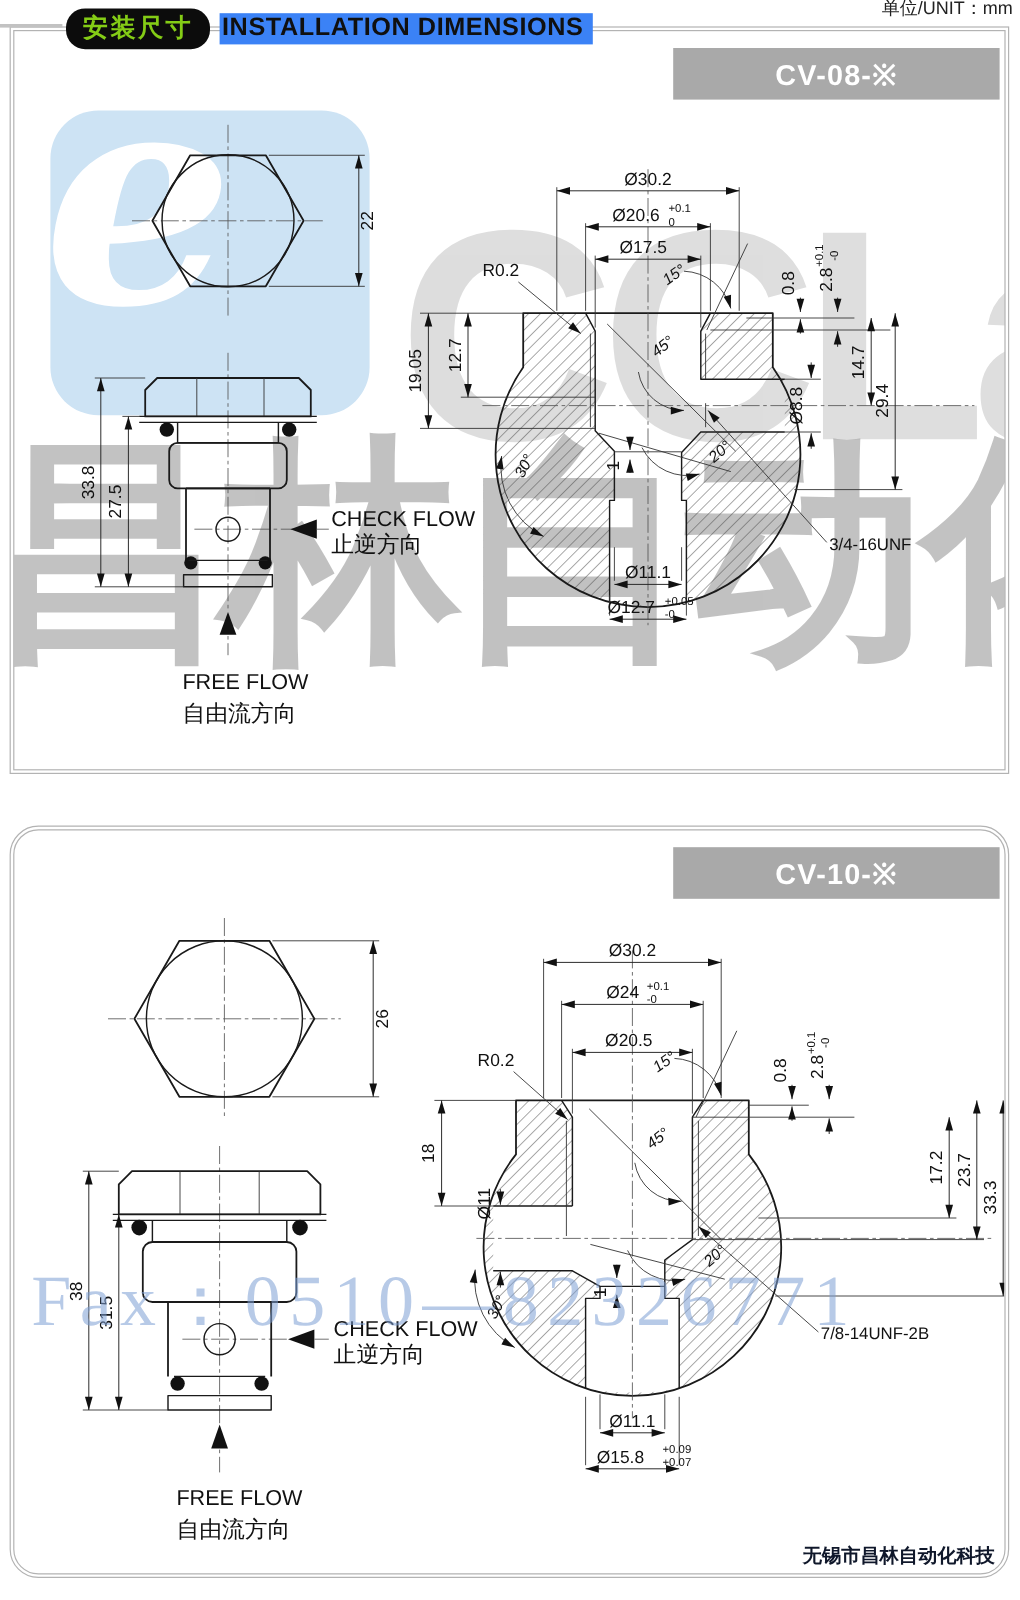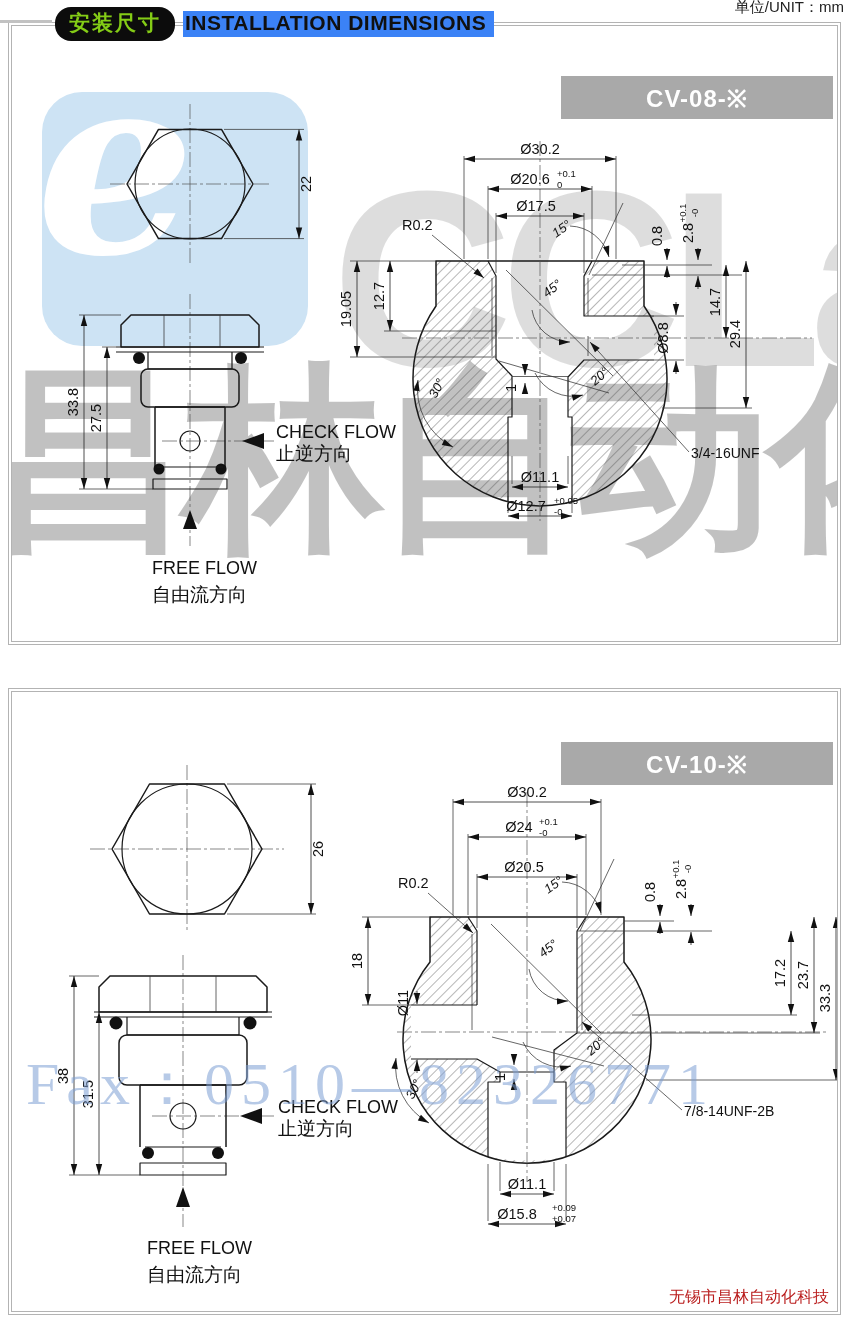--- a/index.html
+++ b/index.html
@@ -4,36 +4,36 @@
 <style>
   html,body{margin:0;padding:0;background:#fff;}
   body{width:850px;height:1333px;position:relative;font-family:"Liberation Sans",sans-serif;overflow:hidden;}
   .unit-label{position:absolute;top:-2px;right:6px;font-size:15px;color:#222;z-index:30;}
   .hdr-line{position:absolute;left:0;top:20px;width:52px;height:3px;background:#c2c2c2;z-index:28;}
   .hdr{position:absolute;left:55px;top:7px;z-index:30;display:flex;align-items:center;}
   .pill{background:#0c0c0c;color:#84cc16;font-size:21px;font-weight:bold;letter-spacing:2px;border-radius:16px;padding:2px 14px 4px 14px;}
   .ttl{font-size:21px;font-weight:bold;color:#101010;letter-spacing:.5px;margin-left:8px;background:#3b82f6;padding:0 8px 2px 2px;}
   .panel{position:absolute;left:8px;width:833px;background:#fff;border:4px double #b3b3b3;box-sizing:border-box;overflow:hidden;}
   .panel-a{top:22px;height:623px;}
-  .panel-b{top:688px;height:627px;}
+  .panel-b{top:688px;height:627px;border-radius:24px;}
   .badge{position:absolute;top:14px;right:4px;width:272px;height:43px;background:#a9a9a9;color:#fff;
-         font-size:24px;font-weight:bold;letter-spacing:1px;display:flex;align-items:center;justify-content:center;z-index:5;margin-top:36px;}
+         font-size:24px;font-weight:bold;letter-spacing:1px;display:flex;align-items:center;justify-content:center;z-index:5;}
   .logo-mark{position:absolute;left:30px;top:66px;width:266px;height:254px;background:#cde3f4;border-radius:40px;z-index:1;overflow:hidden;}
   .logo-glyph{position:absolute;left:-6px;top:-78px;font-family:"DejaVu Serif",serif;font-style:italic;font-weight:bold;
               font-size:250px;color:#ffffff;line-height:1.2;}
   .wm-latin{position:absolute;left:320px;top:110px;font-size:250px;font-weight:bold;color:#000;opacity:.13;
             letter-spacing:-12px;white-space:nowrap;z-index:2;}
   .wm-cn{position:absolute;left:-22px;top:300px;font-size:200px;font-weight:bold;color:#000;opacity:.24;
          letter-spacing:-6px;white-space:nowrap;z-index:2;}
   .drawing{position:absolute;left:0;top:0;width:100%;height:100%;z-index:3;}
   .wm-blue{position:absolute;left:14px;font-family:"Liberation Serif",serif;font-size:60px;color:#7d9fd4;opacity:.55;
            letter-spacing:7px;white-space:nowrap;z-index:6;}
   .wm-tel{top:238px;}
   .wm-fax{top:352px;}
-  .company{position:absolute;right:8px;bottom:3px;font-size:16px;font-weight:normal;color:#b91c1c;background:#fff;
+  .company{position:absolute;right:8px;bottom:3px;font-size:16px;font-weight:bold;color:#0f172a;background:#fff;
            padding-left:6px;z-index:7;}
   
   svg text{font-family:"Liberation Sans",sans-serif;fill:#111;}
   .d{font-size:14.5px;}
   .tol{font-size:9.5px;}
   .ang{font-size:13px;font-style:italic;}
   .thr{font-size:14px;}
   .fen{font-size:18px;}
   .fcn{font-size:19px;}
   .ol{fill:none;stroke:#1a1a1a;stroke-width:1.5;stroke-linejoin:round;}

